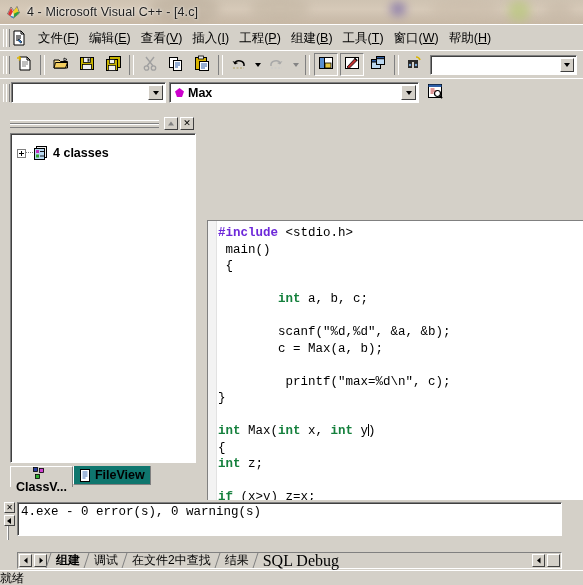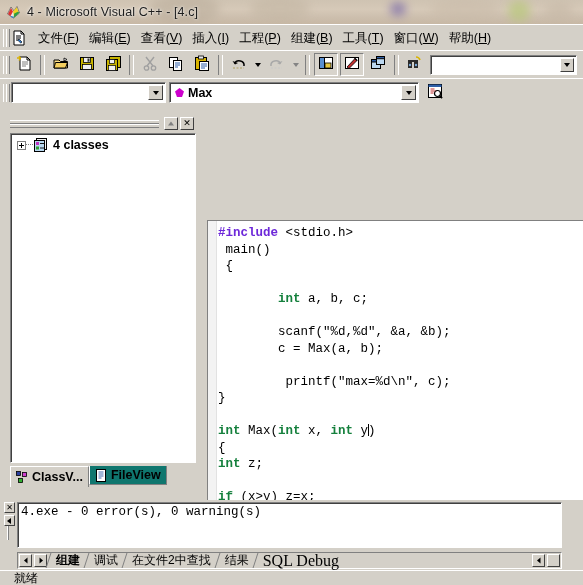--- a/index.html
+++ b/index.html
@@ -188,21 +188,21 @@
     box-sizing: border-box; font-size: 9px; line-height: 1; color:#000;
   }
   .tree-box {
     position: absolute; left: 6px; top: 17px; width: 186px; height: 330px;
     background: #ffffff;
     border-top: 1px solid #808080; border-left: 1px solid #808080;
     border-right: 1px solid #ffffff; border-bottom: 1px solid #ffffff;
     box-shadow: inset 1px 1px 0 #404040;
     box-sizing: border-box; overflow: hidden;
   }
-  .tree-row { display: flex; align-items: center; padding: 4px 0 0 6px; }
+  .tree-row { display: flex; align-items: center; padding: 12px 0 0 6px; }
   .expander {
     width: 9px; height: 9px; background: #fff; border: 1px solid #808080;
     position: relative; flex: 0 0 auto; box-sizing: border-box;
   }
   .expander::before {
     content:""; position:absolute; left:1px; right:1px; top:3px; height:1px; background:#000;
   }
   .expander::after {
     content:""; position:absolute; top:1px; bottom:1px; left:3px; width:1px; background:#000;
   }
@@ -218,21 +218,21 @@
   .wtab {
     height: 19px; display: flex; align-items: center; padding: 0 5px;
     background: #0f766e; position: relative; box-sizing: border-box;
     font-family: "Liberation Sans", sans-serif; font-size: 12.5px; font-weight: bold; color: #000;
     border-left: 1px solid #ffffff; border-bottom: 1px solid #808080; border-right: 1px solid #808080;
     white-space: nowrap;
   }
   .wtab.active {
     height: 21px; background: #d4d0c8;
     border-top: 1px solid #ffffff; border-bottom: none;
-    margin-top: 0px; z-index: 2;
+    margin-top: 0px; z-index: 2; flex-direction: column;
   }
   .wtab-ico { width: 13px; height: 13px; margin-right: 3px; position: relative; flex:0 0 auto;}
 
   .hsplit {
     position: absolute; left: 200px; top: 478px; width: 48px; height: 18px;
     display: flex; align-items: center;
   }
 
   
   .editor-frame {
@@ -278,21 +278,21 @@
     width: 11px; height: 11px; background: #d4d0c8;
     border-top: 1px solid #ffffff; border-left: 1px solid #ffffff;
     border-right: 1px solid #404040; border-bottom: 1px solid #404040;
     box-sizing: border-box; display:flex;align-items:center;justify-content:center;
   }
   .out-grip {
     margin-top: 3px; margin-left: 3px; width: 5px; height: 26px;
     border-left: 1px solid #ffffff; border-right: 1px solid #808080;
   }
   .out-box {
-    position: absolute; left: 17px; top: 2px; width: 545px; height: 46px;
+    position: absolute; left: 17px; top: 2px; width: 545px; height: 34px;
     background: #ffffff;
     border-top: 1px solid #808080; border-left: 1px solid #808080;
     border-right: 1px solid #ffffff; border-bottom: 1px solid #ffffff;
     box-shadow: inset 1px 1px 0 #404040;
     box-sizing: border-box; overflow: hidden;
   }
   .out-text {
     font-family: "Liberation Mono", "DejaVu Sans Mono", monospace;
     font-size: 12.5px; color: #000; padding: 2px 0 0 3px; white-space: pre;
   }
@@ -326,21 +326,21 @@
   .otab.mono { font-family: Liberation Serif, serif; font-size:16px; }
 
   
   .statusbar {
     position: absolute; left: 0; top: 570px; width: 583px; height: 15px;
     background: #d4d0c8; border-top: 1px solid #ffffff;
     box-sizing: border-box; overflow: hidden;
   }
   .status-text {
     font-family: "Liberation Sans", sans-serif; font-size: 12px; color: #000;
-    padding-left: 14px; line-height: 15px;
+    padding-left: 0; line-height: 15px;
   }
 
   
   .ed-hscroll {
     position: absolute; left: 207px; top: 477px; width: 376px; height: 17px;
     background: #f0eeea;
   }
 </style>
 </head>
 <body>

